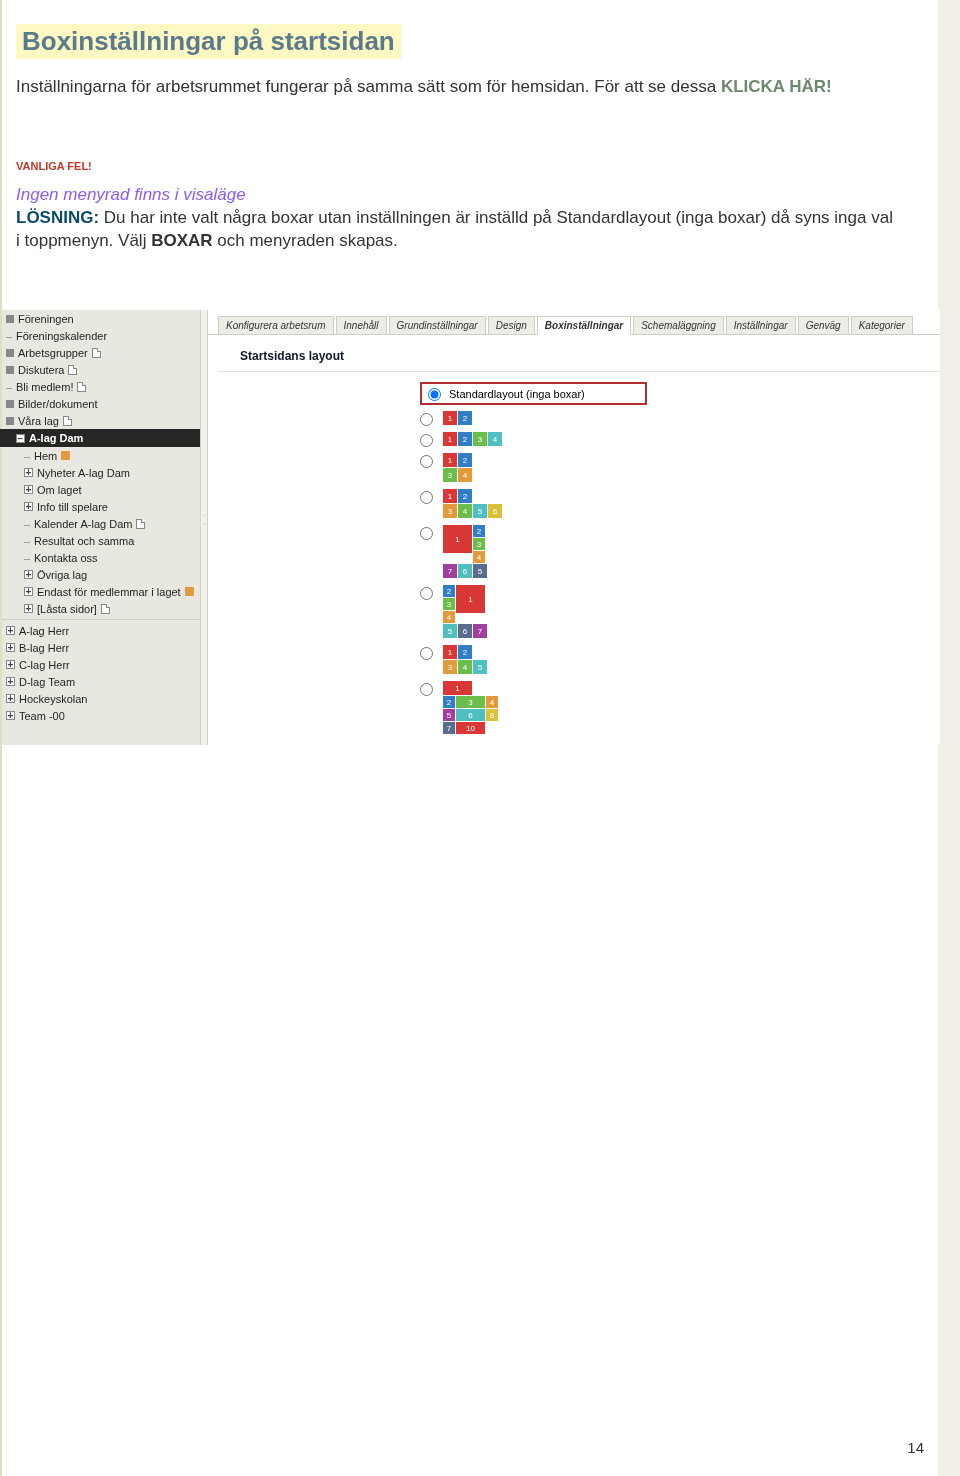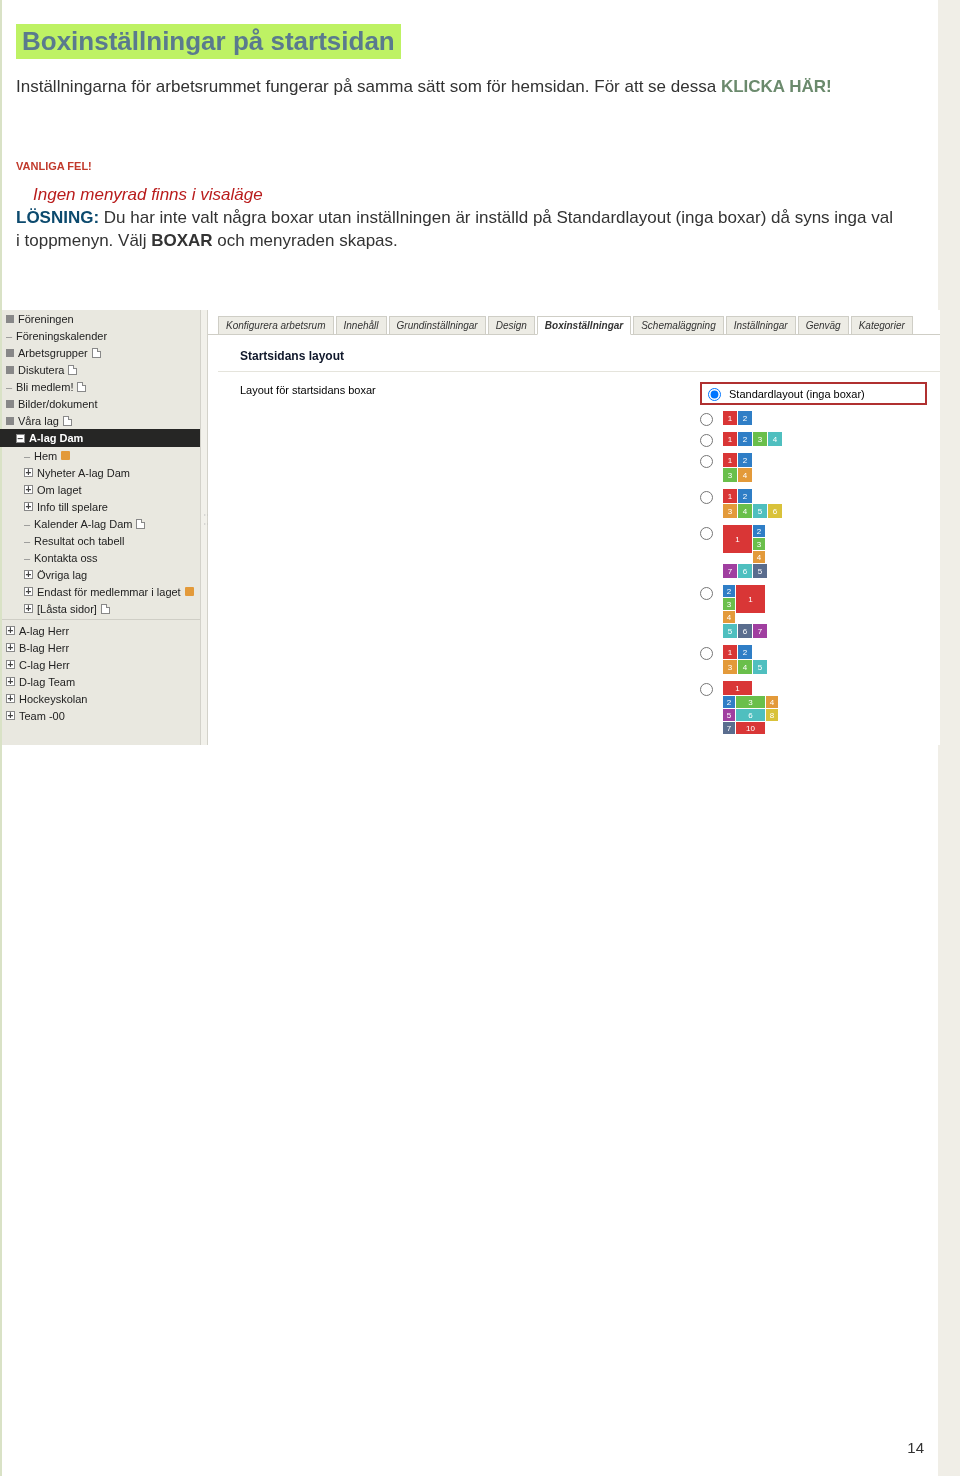--- a/index.html
+++ b/index.html
@@ -3,28 +3,28 @@
 <meta charset="utf-8">
 <style>
   * { box-sizing: border-box; margin: 0; padding: 0; }
   html, body { width: 960px; background: #fff; font-family: Arial, Helvetica, sans-serif; }
   .page { position: relative; width: 960px; height: 1476px; background: #fff; border-left: 2px solid #d9e2c6; }
   .right-band { position: absolute; right: 0; top: 0; width: 22px; height: 1476px; background: #f0eee7; }
 
   .heading {
     position: absolute; left: 14px; top: 24px;
     font-size: 26px; font-weight: bold; color: #5a7a8e;
-    background: #bef264; padding: 2px 6px;
+    background: #fef9c3; padding: 2px 6px;
   }
   .para { position: absolute; left: 14px; font-size: 17px; color: #333; line-height: 1.35; width: 880px; }
   .para1 { top: 76px; }
   .klicka { font-weight: bold; color: #6b8a6d; }
   .vanliga { position: absolute; left: 14px; top: 160px; font-size: 11px; font-weight: bold; color: #c1392b; }
   .para2 { top: 184px; }
-  .italic { font-style: italic; color: #b91c1c; margin-left: 17px; }
+  .italic { font-style: italic; color: #8b5cf6; }
   .losning-label { font-weight: bold; color: #0c4a6e; }
   .boxar { font-weight: bold; }
 
   
   .shot { position: absolute; left: 0; top: 310px; width: 838px; height: 435px; background: #fcfcfa; }
   .sidebar { position: absolute; left: 0; top: 0; width: 198px; height: 435px; background: #e9e8e0; font-size: 11px; color: #222; }
   .side-item { display: flex; align-items: center; height: 17px; padding-left: 4px; gap: 4px; }
   .sqicon { width: 8px; height: 8px; display: inline-flex; align-items: center; justify-content: center; font-size: 9px; color: #444; }
   .sqicon.filled { background: #888; }
   .sqicon.plus { background: #fff; border: 1px solid #888; width: 9px; height: 9px; line-height: 7px; font-weight: bold; font-size: 10px; }
@@ -149,21 +149,21 @@
           <span class="sqicon plus">+</span>
           <span>Info till spelare</span>
         </div>
         <div class="side-item indent1">
           <span class="dash">–</span>
           <span>Kalender A-lag Dam</span>
           <span class="docicon"></span>
         </div>
         <div class="side-item indent1">
           <span class="dash">–</span>
-          <span>Resultat och tabell</span>
+          <span>Resultat och samma</span>
         </div>
         <div class="side-item indent1">
           <span class="dash">–</span>
           <span>Kontakta oss</span>
         </div>
         <div class="side-item indent1">
           <span class="sqicon plus">+</span>
           <span>Övriga lag</span>
         </div>
         <div class="side-item indent1">
@@ -218,21 +218,20 @@
           <div class="tab">Inställningar</div>
           <div class="tab">Genväg</div>
           <div class="tab">Kategorier</div>
         </div>
       <div class="tabs-line"></div>
 
       <div class="section-title">Startsidans layout</div>
       <div class="section-bar"></div>
 
       <div class="form-row">
-        <div class="form-label">Layout för startsidans boxar</div>
 
         <div class="options">
 
           <div class="opt">
             <span class="opt-boxed">
               <input type="radio" checked="" style="">
               <span>Standardlayout (inga boxar)</span>
             </span>
           </div>
 

